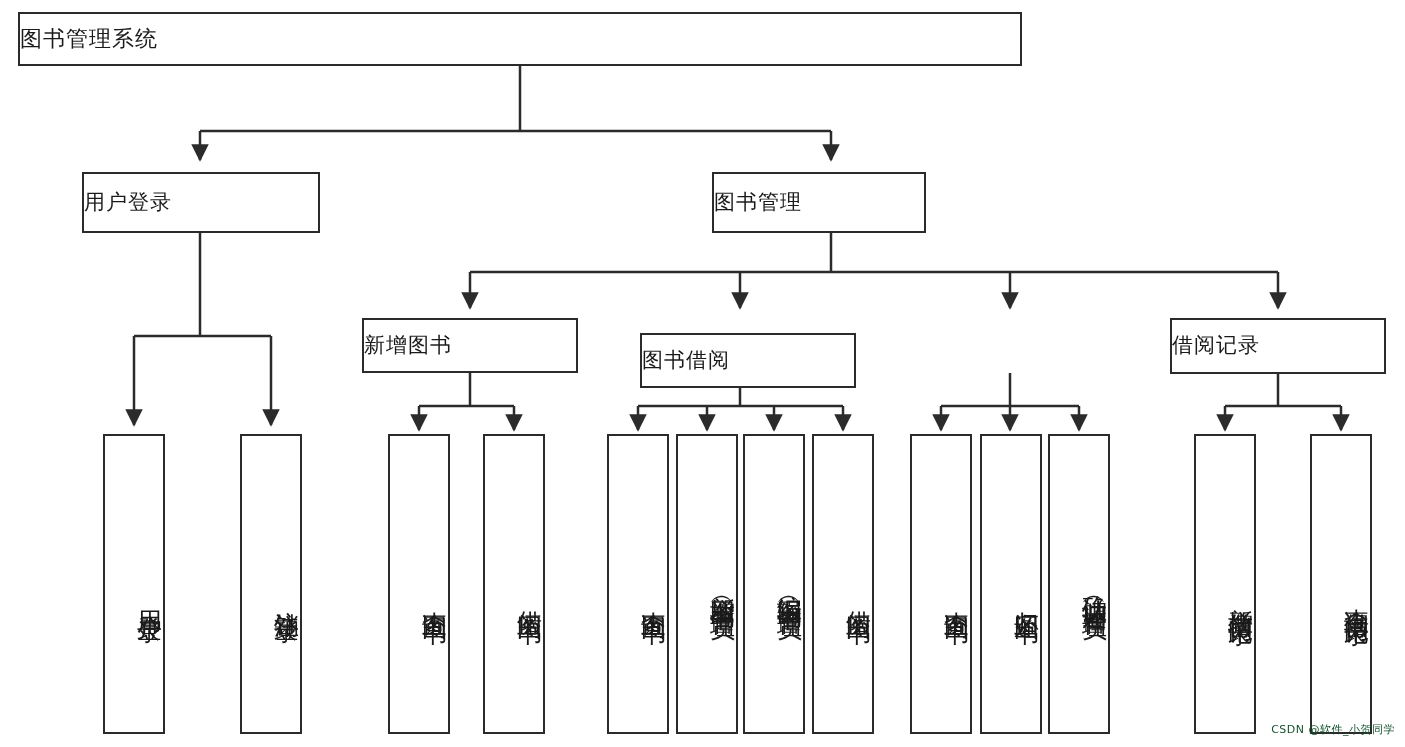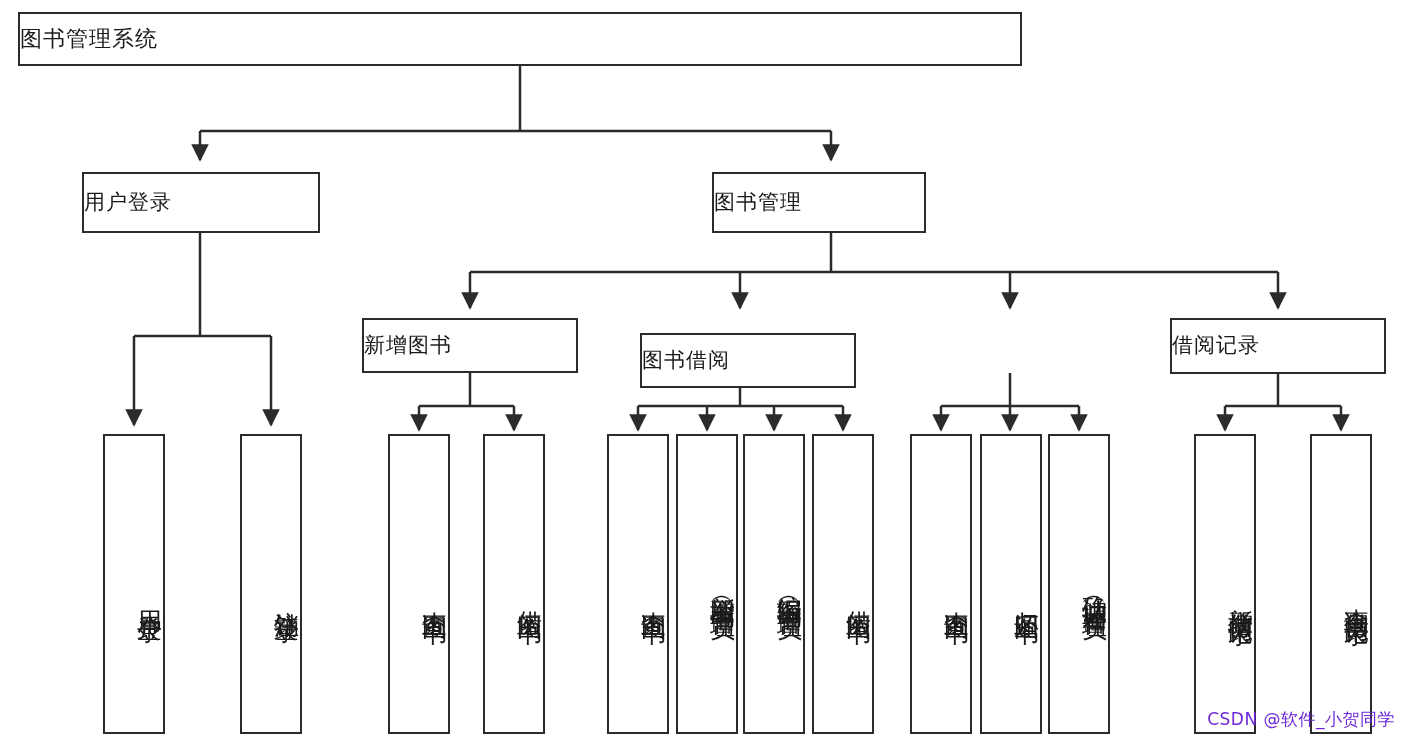--- a/index.html
+++ b/index.html
@@ -55,23 +55,23 @@
     font-size: 25px;
     line-height: 1.08;
     letter-spacing: 3px;
   }
   .node.vert.tall-pad {
     padding-top: 10px;
   }
   .watermark {
     position: absolute;
     right: 10px;
-    bottom: 16px;
-    font-size: 17px;
-    color: #6d28d9;
+    bottom: 10px;
+    font-size: 11px;
+    color: #14532d;
     letter-spacing: 0.5px;
     white-space: nowrap;
     z-index: 5;
   }
 </style>
 </head>
 <body>
 
 <div id="canvas">
 

